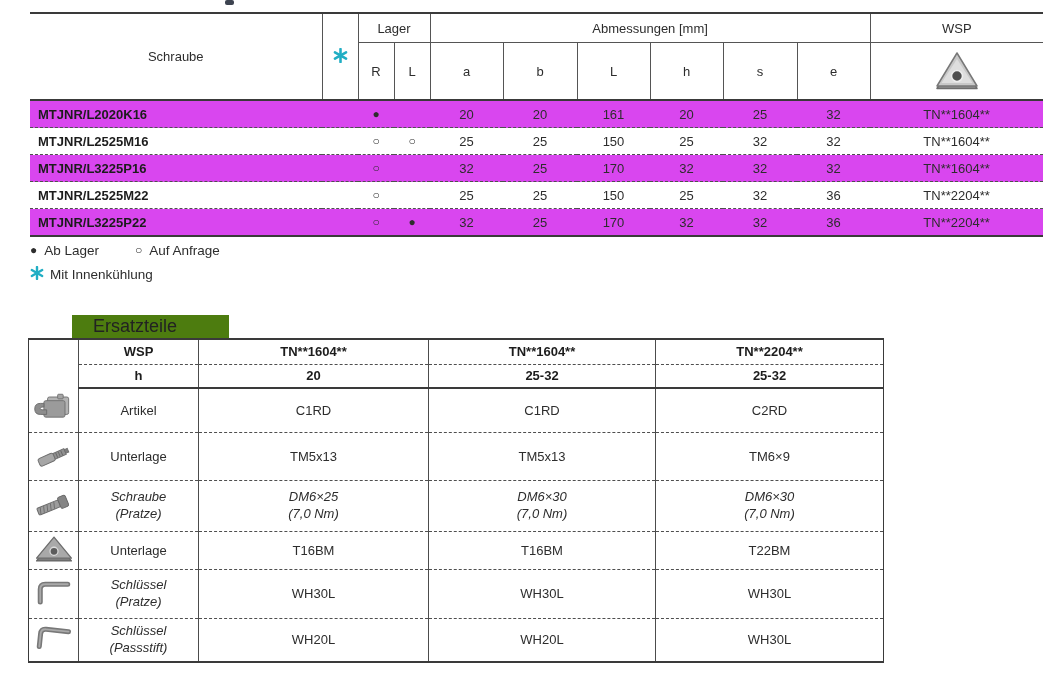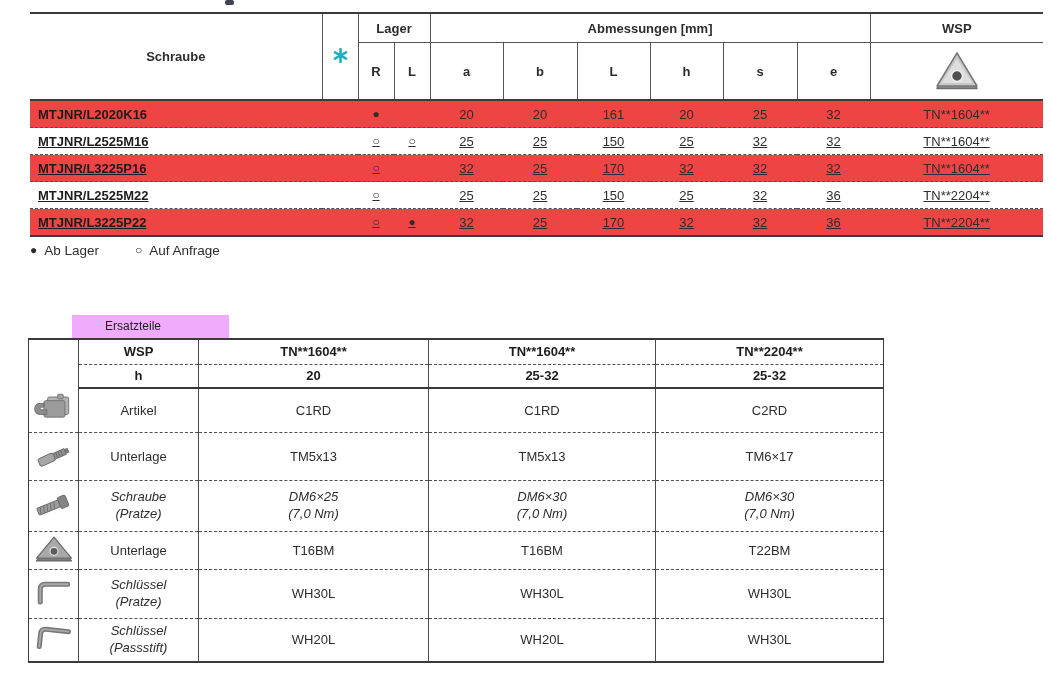--- a/index.html
+++ b/index.html
@@ -3,40 +3,40 @@
 <meta charset="utf-8">
 <style>
   html,body{margin:0;padding:0;background:#ffffff;}
   #page{position:relative;width:1051px;height:689px;background:#ffffff;overflow:hidden;
         font-family:"Liberation Sans",sans-serif;color:#2d2d2d;}
 
   
   #main-table{position:absolute;left:30px;top:12px;width:1013px;border-collapse:collapse;table-layout:fixed;
               border-top:2px solid #3a3a3a;border-bottom:2px solid #3a3a3a;font-size:13px;}
   #main-table thead{border-bottom:2px solid #3a3a3a;}
-  #main-table th{font-weight:bold;text-align:center;vertical-align:middle;padding:0;color:#2d2d2d;}
+  #main-table th{font-weight:normal;text-align:center;vertical-align:middle;padding:0;color:#2d2d2d;}
   #main-table .vr{border-right:1px solid #555;}
   #main-table .hb{border-bottom:1px solid #555;height:28px;}
   #main-table .hrow2 th{height:56px;}
   #main-table td{text-align:center;vertical-align:middle;padding:0;height:26px;}
-  #main-table tbody tr.shaded{background:#ef4444;margin-left:42px;}
-  #main-table tbody tr + tr td{border-top:1px dashed #4f4f4f;text-decoration:underline;}
+  #main-table tbody tr.shaded{background:#d946ef;margin-left:42px;}
+  #main-table tbody tr + tr td{border-top:1px dashed #4f4f4f;}
   #main-table td.artikel{text-align:left;padding-left:8px;font-weight:bold;color:#1c1c1c;}
   .dot{font-size:12px;line-height:1;}
 
   
   #legend{position:absolute;left:30px;top:238px;font-size:13.5px;}
   .legend-line{display:flex;align-items:center;height:24px;}
   .legend-item{display:flex;align-items:center;margin-right:36px;}
   .legend-sym{margin-right:7px;font-size:12px;}
   .flake-svg{margin-right:6px;display:inline-block;}
 
   
-  #tab{position:absolute;left:72px;top:315px;width:157px;height:23px;background:#f0abfc;
-       font-size:12px;line-height:23px;padding-left:33px;box-sizing:border-box;color:#222;}
+  #tab{position:absolute;left:72px;top:315px;width:157px;height:23px;background:#4d7c0f;
+       font-size:18px;line-height:23px;padding-left:21px;box-sizing:border-box;color:#222;}
   #spare-table{position:absolute;left:28px;top:338px;width:855px;border-collapse:collapse;table-layout:fixed;
                border:1px solid #3a3a3a;border-top:2px solid #3a3a3a;border-bottom:2px solid #3a3a3a;font-size:13px;}
   #spare-table td{text-align:center;vertical-align:middle;padding:0;border-right:1px solid #4c4c4c;}
   #spare-table td:last-child{border-right:none;}
   #spare-table tr.dash td{border-top:1px dashed #4f4f4f;}
   #spare-table tr.solid td{border-bottom:2px solid #3a3a3a;}
   #spare-table .b{font-weight:bold;color:#1c1c1c;}
   .two-line{line-height:1.3;font-style:italic;}
   .icon-cell{background:#fff;}
 
@@ -171,20 +171,32 @@
     <div class="legend-line">
       <span class="legend-item">
         <span class="legend-sym">●</span>
         <span>Ab Lager</span>
       </span>
       <span class="legend-item">
         <span class="legend-sym">○</span>
         <span>Auf Anfrage</span>
       </span>
     </div>
+    <div class="legend-line">
+      <span class="flake-svg">
+        <svg width="14" height="14" viewBox="0 0 14 14">
+            <g stroke="#21AEC4" stroke-width="2.4" stroke-linecap="round">
+              <line x1="7" y1="1" x2="7" y2="13"></line>
+              <line x1="1.8" y1="4" x2="12.2" y2="10"></line>
+              <line x1="1.8" y1="10" x2="12.2" y2="4"></line>
+            </g>
+          </svg>
+      </span>
+      <span>Mit Innenkühlung</span>
+    </div>
   </div>
 
   <div id="tab">Ersatzteile</div>
 
   <table id="spare-table">
     <colgroup>
       <col style="width:50px">
         <col style="width:120px">
         <col style="width:230px">
         <col style="width:227px">
@@ -229,21 +241,21 @@
               <line x1="27" y1="16.5" x2="27" y2="22.5" stroke="#686868"></line>
               <line x1="30" y1="16.5" x2="30" y2="22.5" stroke="#686868"></line>
               <line x1="33" y1="16.5" x2="33" y2="22.5" stroke="#686868"></line>
               <rect x="37" y="17.4" width="3.5" height="4.2" fill="#7f7f7f" stroke="#6e6e6e"></rect>
             </g>
           </svg>
         </td>
         <td>Unterlage</td>
         <td>TM5x13</td>
         <td>TM5x13</td>
-        <td>TM6×17</td>
+        <td>TM6×9</td>
       </tr>
 
       <tr style="height:51px" class="dash">
         <td>
           <svg width="44" height="34" viewBox="0 0 48 36">
             <g transform="rotate(-22 24 19)">
               <rect x="5" y="15.5" width="25" height="8" rx="1.5" fill="#9c9c9c" stroke="#6a6a6a"></rect>
               <line x1="9" y1="16" x2="7" y2="23" stroke="#6c6c6c"></line>
               <line x1="13" y1="16" x2="11" y2="23" stroke="#6c6c6c"></line>
               <line x1="17" y1="16" x2="15" y2="23" stroke="#6c6c6c"></line>

